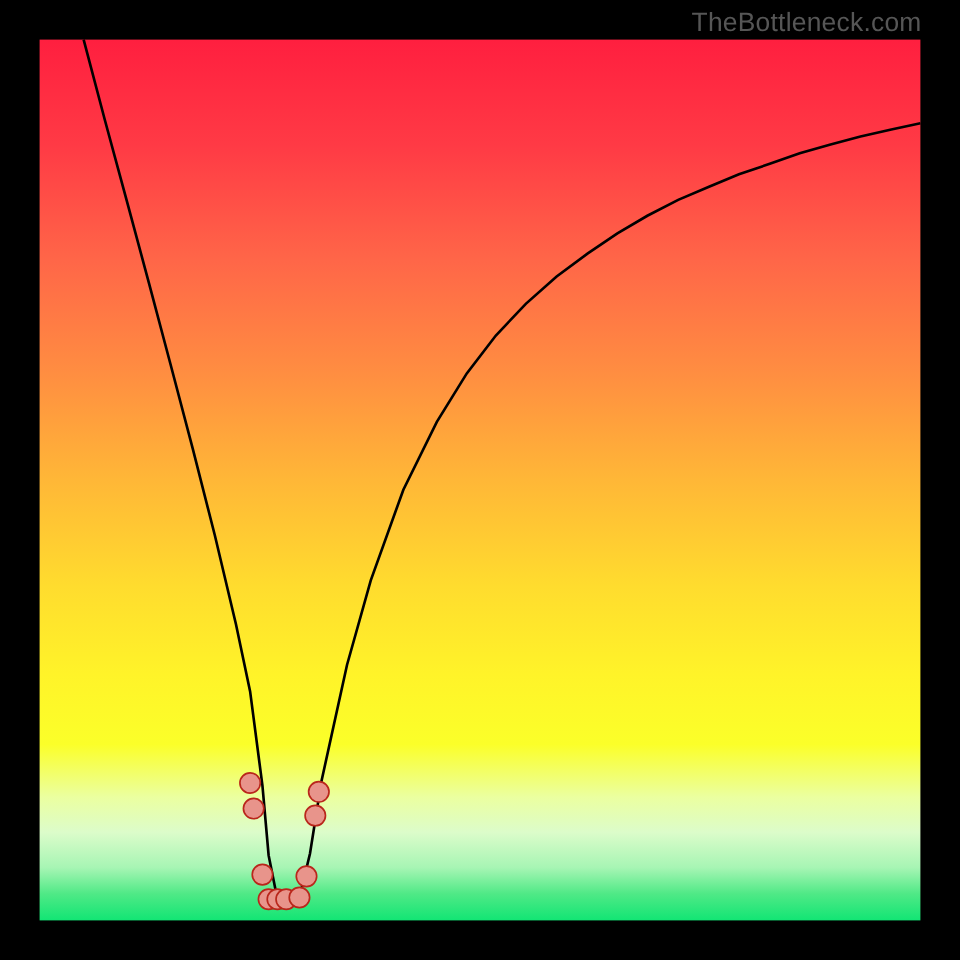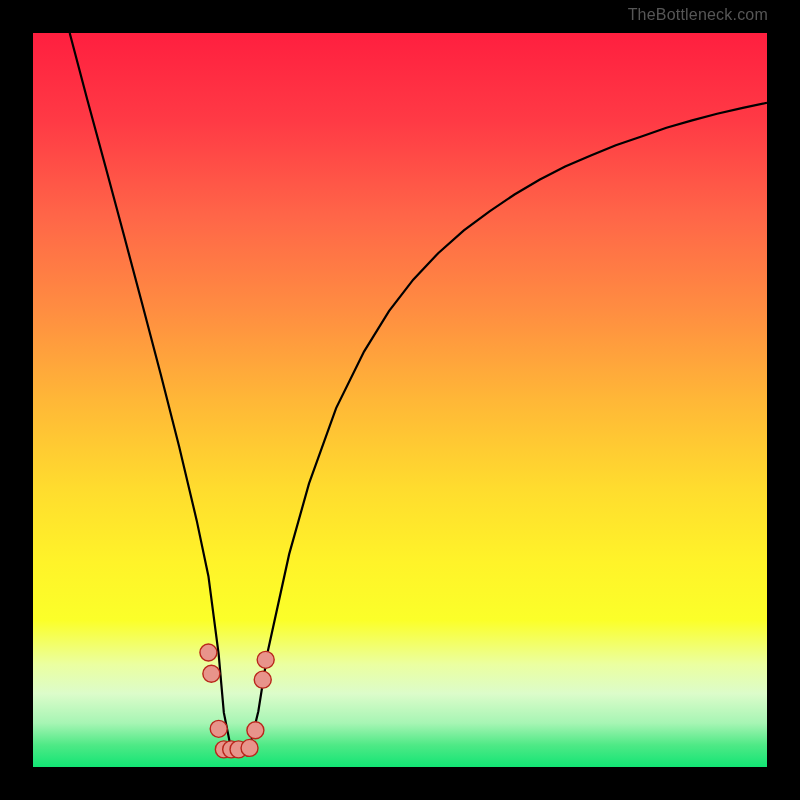--- a/index.html
+++ b/index.html
@@ -8,21 +8,21 @@
     position: absolute;
     left: 0; top: 0;
     width: 800px; height: 800px;
     background: #000;
   }
   .watermark {
     position: absolute;
     top: 6px;
     right: 32px;
     font-family: Arial, Helvetica, sans-serif;
-    font-size: 16px;
+    font-size: 22px;
     color: #565656;
     letter-spacing: 0.2px;
     text-align: right;
   }
   svg { position: absolute; left: 0; top: 0; }
 </style>
 </head>
 <body>
 
 <div class="stage">

